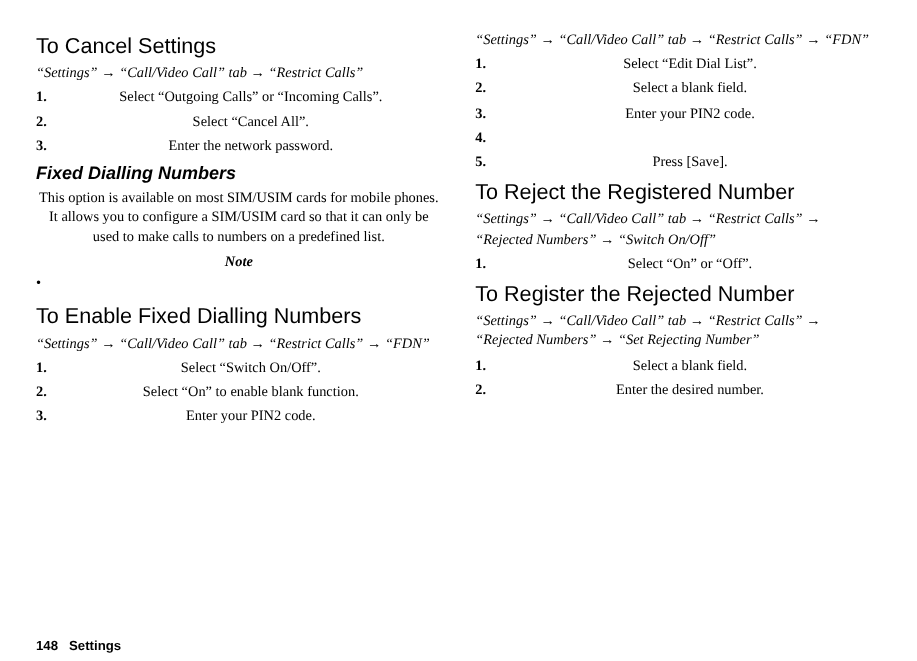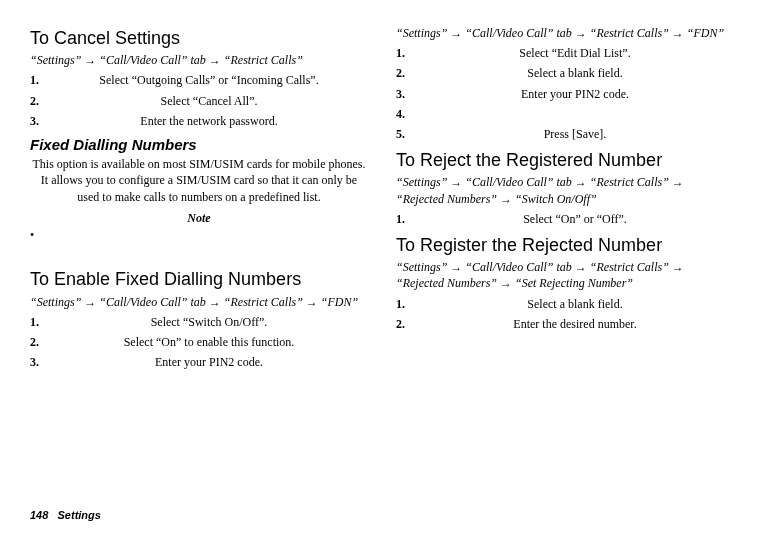--- a/index.html
+++ b/index.html
@@ -71,26 +71,25 @@
   }
   .bullet-row > .b {
     min-width: 14px;
   }
   .para {
     margin: 1px 0 5px 0;
     text-align: center;
   }
   .footer {
     position: absolute;
-    bottom: 28px;
+    bottom: 4px;
     left: 30px;
     font-family: Arial, Helvetica, sans-serif;
     font-weight: bold;
     font-size: 11px;
-    font-style: italic;
   }
 </style>
 </head>
 <body>
 
 <div class="page">
 
   <div class="column">
 
     <div class="subheading">To Cancel Settings</div>
@@ -111,30 +110,30 @@
     </ol>
 
     <div class="heading-bold">Fixed Dialling Numbers</div>
     <div class="para">This option is available on most SIM/USIM cards for mobile phones. It allows you to configure a SIM/USIM card so that it can only be used to make calls to numbers on a predefined list.</div>
 
     <div class="note-head">Note</div>
     <div class="bullet-row">
       <span class="b">•</span>
     </div>
 
-    <div class="subheading" style="margin-top:24px">To Enable Fixed Dialling Numbers</div>
+    <div class="subheading" style="margin-top:8px">To Enable Fixed Dialling Numbers</div>
     <div class="path">“Settings” → “Call/Video Call” tab → “Restrict Calls” → “FDN”</div>
     <ol class="steps">
       <li>
           <span class="num">1.</span>
           <span class="txt">Select “Switch On/Off”.</span>
         </li>
       <li>
           <span class="num">2.</span>
-          <span class="txt">Select “On” to enable this function.</span>
+          <span class="txt">Select “On” to enable blank function.</span>
         </li>
       <li>
           <span class="num">3.</span>
           <span class="txt">Enter your PIN2 code.</span>
         </li>
     </ol>
 
   </div>
 
   <div class="column">

